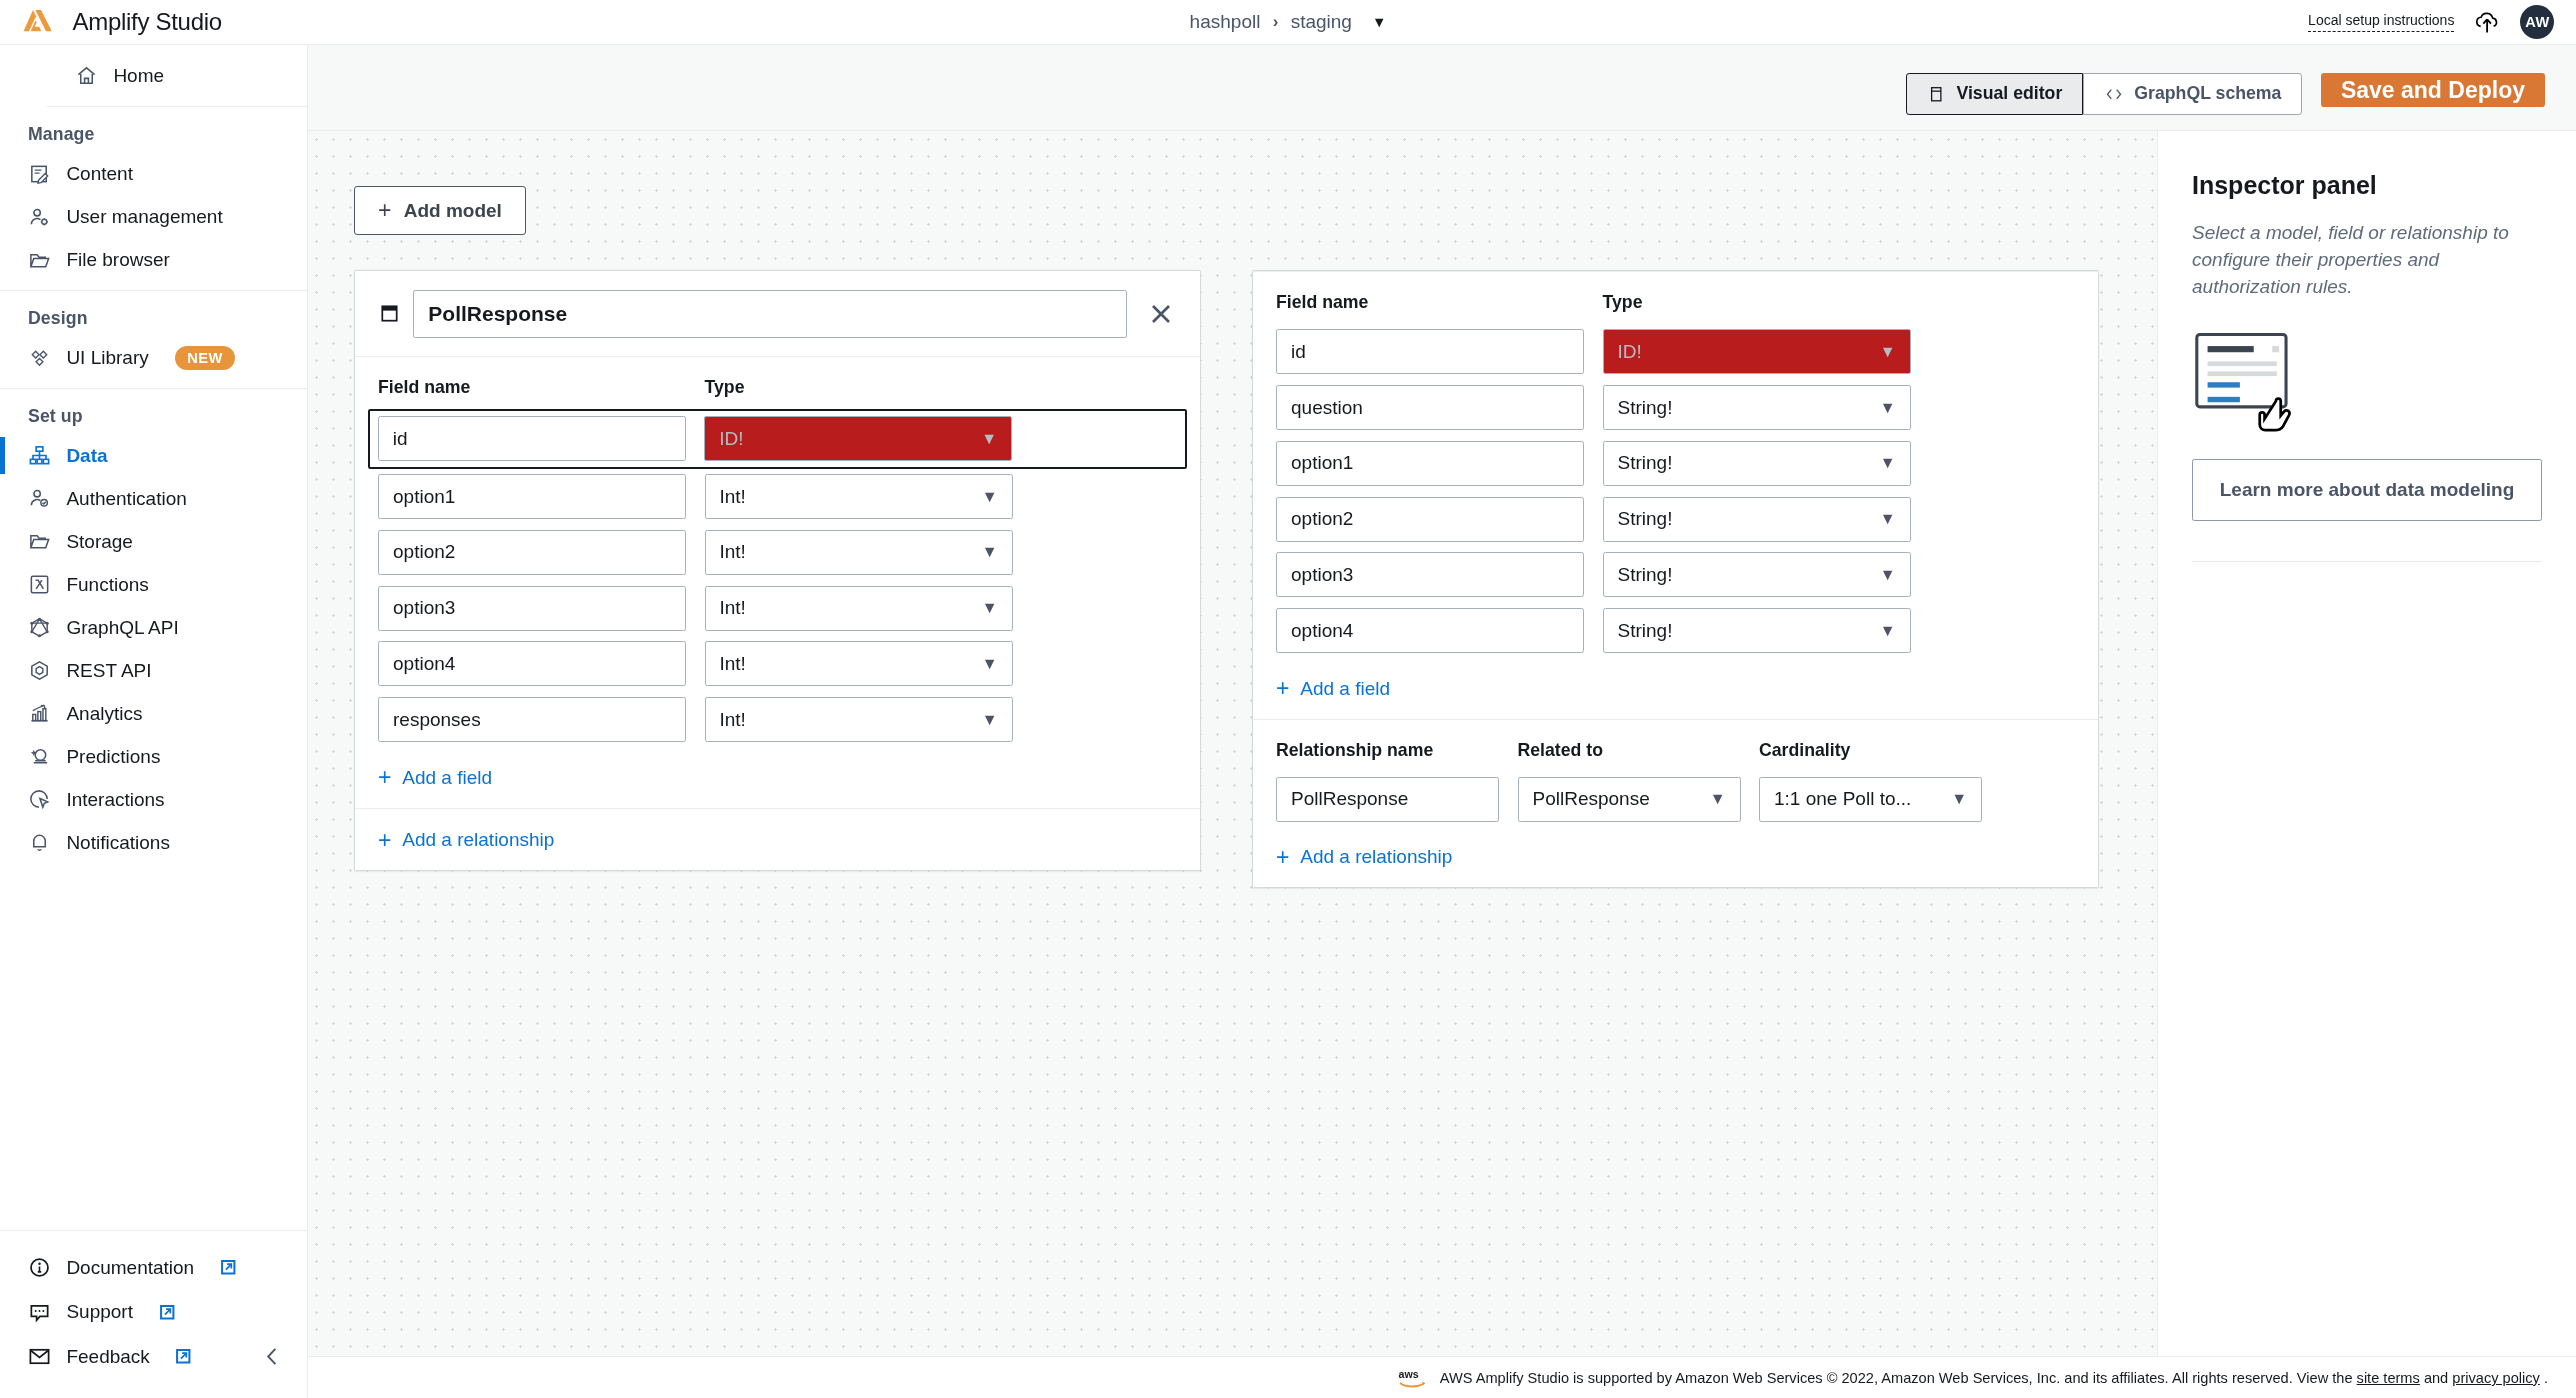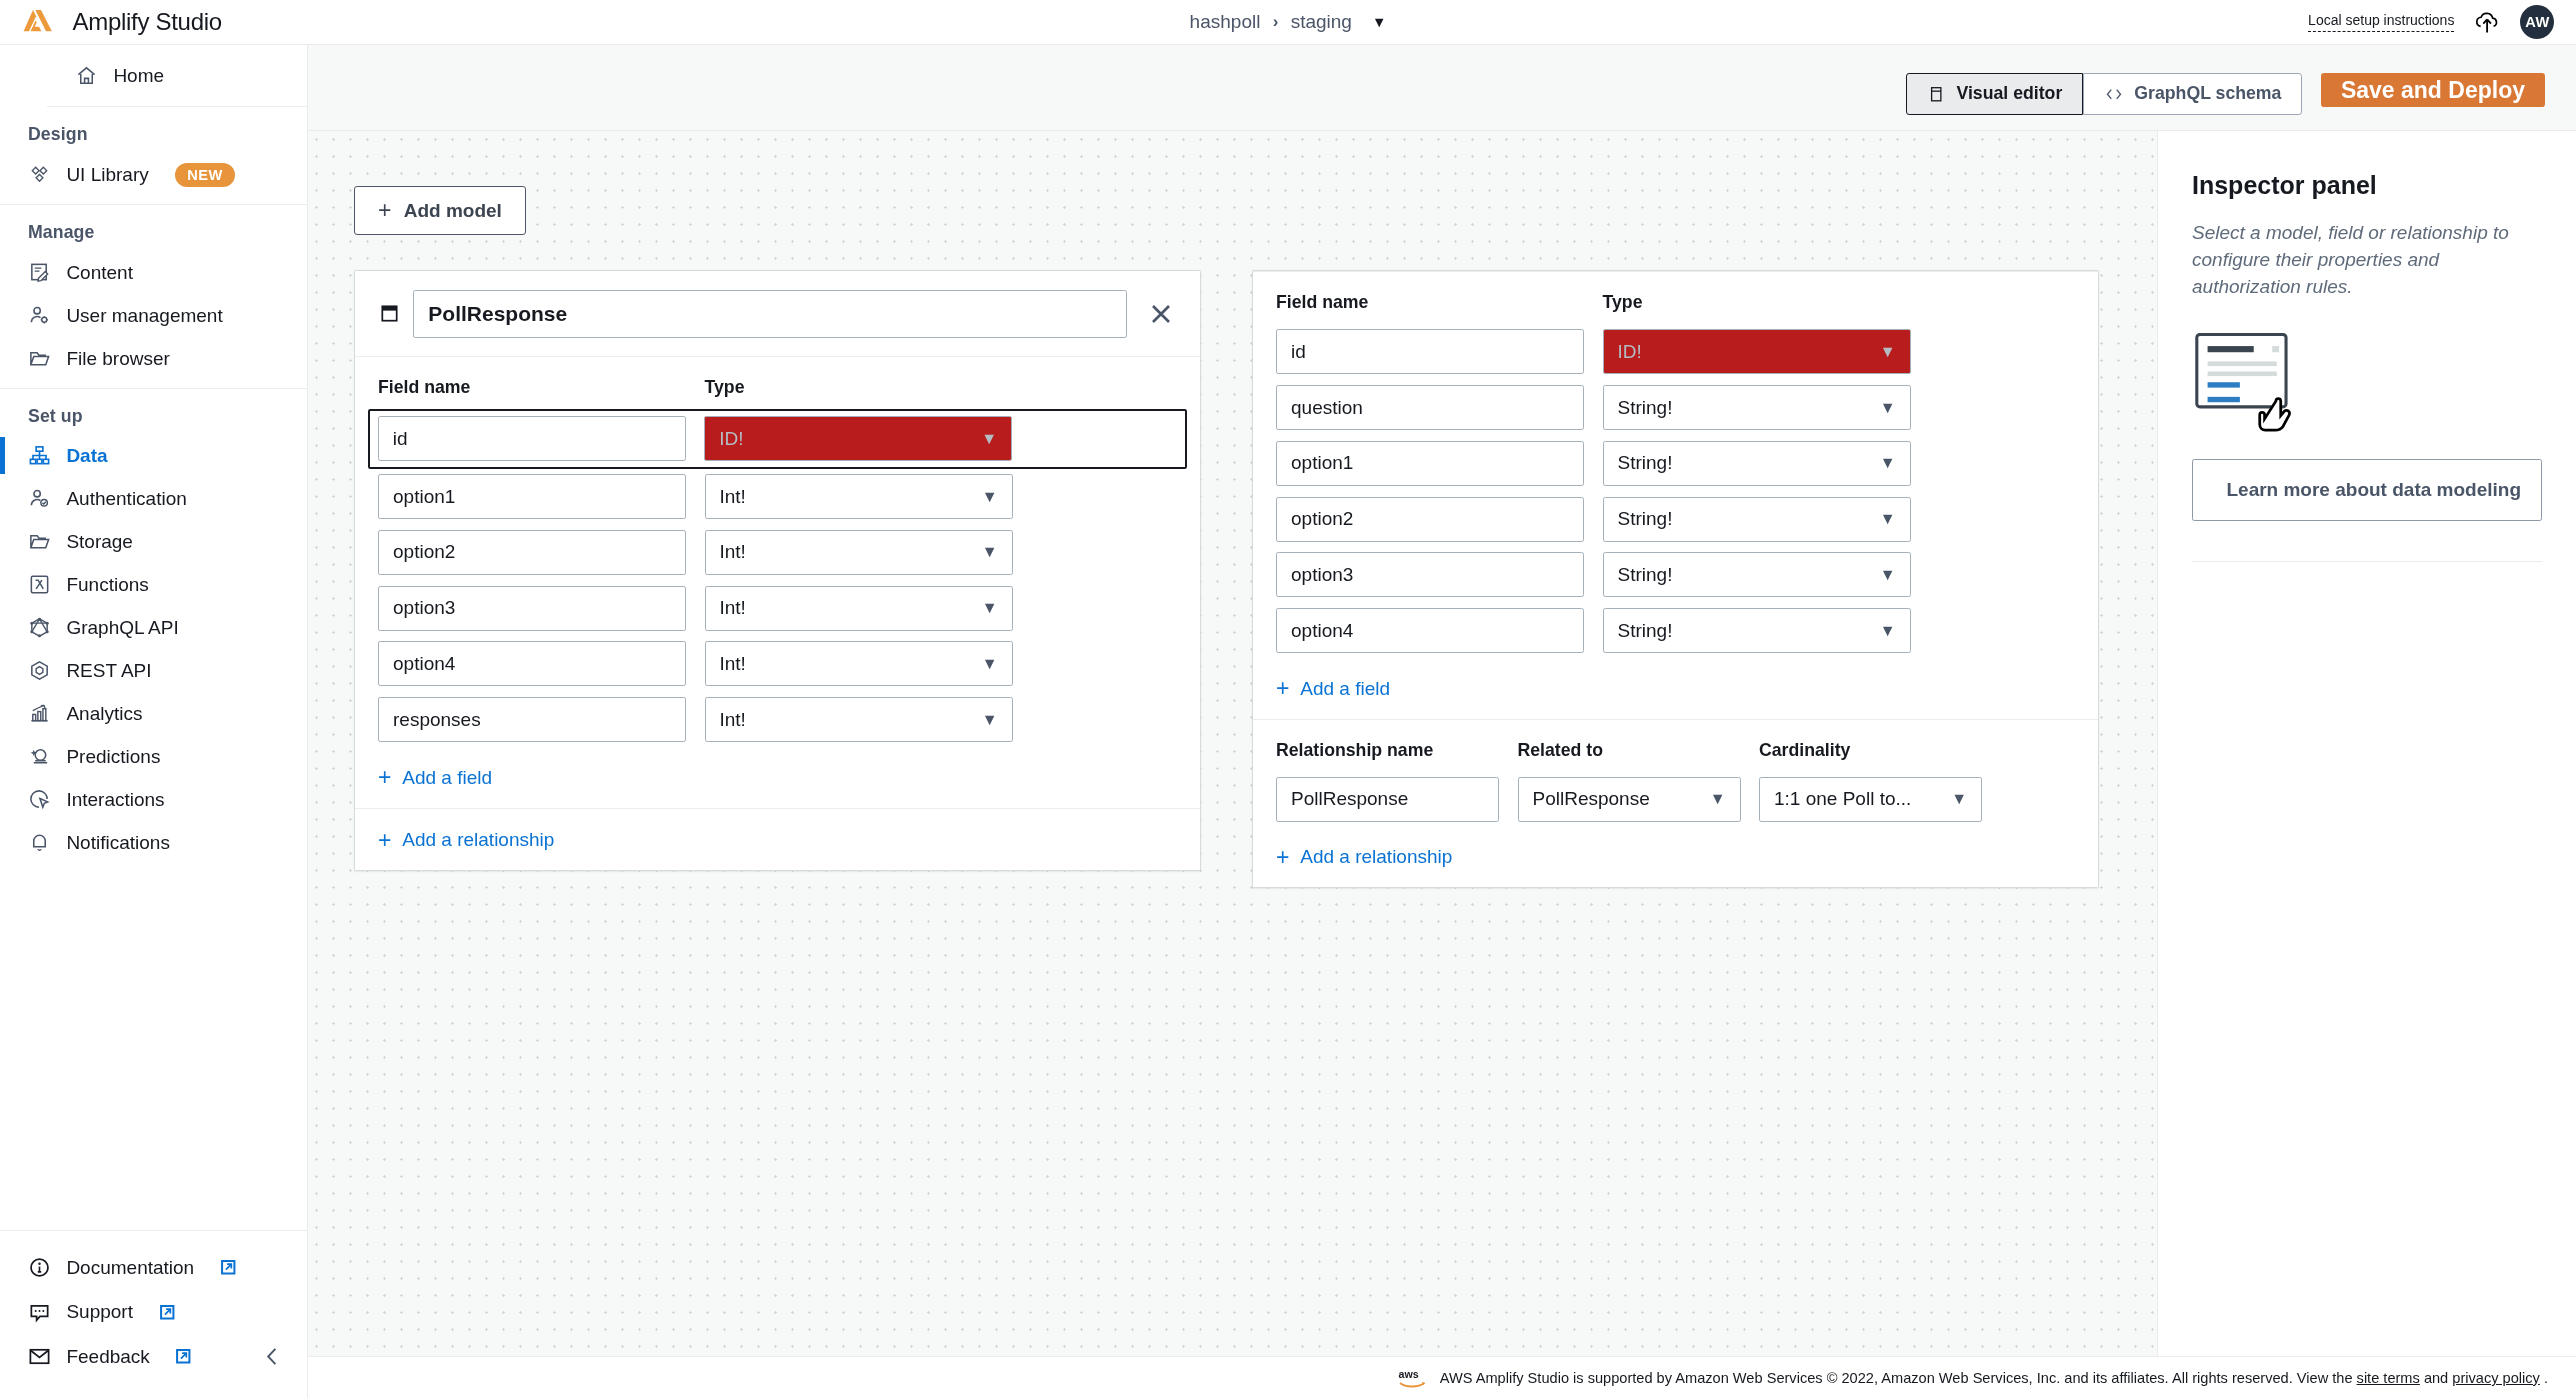--- a/index.html
+++ b/index.html
@@ -167,21 +167,21 @@
   .inspector {
     width: 419px; min-width: 419px; background: #fff;
     border-left: 0.8px solid #e9ebed; padding: 40px 34px 0 34px;
   }
   .insp-title { font-size: 25px; font-weight: 700; color: #16191f; margin-bottom: 20px; }
   .insp-desc { font-size: 19px; font-style: italic; color: #5f6b7a; line-height: 1.42; }
   .insp-ill { margin: 32px 0 26px 3.1px; position: relative; width: 139px; height: 100px; }
   .insp-btn {
     width: 100%; border: 0.8px solid #8d99a6; border-radius: 2.3px; background: #fff;
     font-size: 19px; font-weight: 700; color: #4a5568; line-height: 1.35;
-    padding: 17px 20px; text-align: right; cursor: pointer;
+    padding: 17px 20px; text-align: center; cursor: pointer;
     font-family: "Liberation Sans", sans-serif;
   }
   .insp-rule { margin-top: 40px; border-top: 0.8px solid #e9ebed; }
 
   
   .footer {
     height: 43px; min-height: 43px; background: #fff;
     border-top: 0.8px solid #e9ebed;
     display: flex; align-items: center; justify-content: flex-end;
     gap: 10.8px; padding-right: 28px;
@@ -227,33 +227,20 @@
         <div class="side-group first">
           <div class="side-item">
             <svg class="ico" viewBox="0 0 24 24">
               <path d="M3.5 11 L12 4 L20.5 11 M6 10.5 V20 H18 V10.5 M10 20 V15 H14 V20" fill="none" stroke="#4a5568" stroke-width="1.6"></path>
             </svg>
             <span>Home</span>
           </div>
         </div>
 
         <div class="side-group">
-          <div class="side-head">Design</div>
-          <div class="side-item">
-            <svg class="ico" viewBox="0 0 24 24">
-              <rect x="5.5" y="5.5" width="5" height="5" transform="rotate(45 8 8)" fill="none" stroke="#4a5568" stroke-width="1.4"></rect>
-              <rect x="13.5" y="5.5" width="5" height="5" transform="rotate(45 16 8)" fill="none" stroke="#4a5568" stroke-width="1.4"></rect>
-              <rect x="9.5" y="13" width="5" height="5" transform="rotate(45 12 15.5)" fill="none" stroke="#4a5568" stroke-width="1.4"></rect>
-            </svg>
-            <span>UI Library</span>
-            <span class="badge-new">NEW</span>
-          </div>
-        </div>
-
-        <div class="side-group">
           <div class="side-head">Manage</div>
           <div class="side-item">
             <svg class="ico" viewBox="0 0 24 24">
               <rect x="4" y="3.5" width="15" height="16" fill="none" stroke="#4a5568" stroke-width="1.6"></rect>
               <path d="M7 7.5 H14 M7 10.5 H12" stroke="#4a5568" stroke-width="1.4"></path>
               <path d="M11 18 L18 11 L20.5 13.5 L13.5 20.5 L10.5 21 Z" fill="#fff" stroke="#4a5568" stroke-width="1.5"></path>
             </svg>
             <span>Content</span>
           </div>
           <div class="side-item">
@@ -263,20 +250,33 @@
               <circle cx="17" cy="16.5" r="2.6" fill="none" stroke="#4a5568" stroke-width="1.5"></circle>
               <path d="M17 12.7 V14 M17 19 V20.3 M13.2 16.5 H14.5 M19.5 16.5 H20.8" stroke="#4a5568" stroke-width="1.4"></path>
             </svg>
             <span>User management</span>
           </div>
           <div class="side-item">
             <svg class="ico" viewBox="0 0 24 24">
               <path d="M3 18.5 V6 H9.5 L11.5 8.5 H18 V10 M3 18.5 L6 10 H21.5 L18.5 18.5 Z" fill="none" stroke="#4a5568" stroke-width="1.6"></path>
             </svg>
             <span>File browser</span>
+          </div>
+        </div>
+
+        <div class="side-group">
+          <div class="side-head">Design</div>
+          <div class="side-item">
+            <svg class="ico" viewBox="0 0 24 24">
+              <rect x="5.5" y="5.5" width="5" height="5" transform="rotate(45 8 8)" fill="none" stroke="#4a5568" stroke-width="1.4"></rect>
+              <rect x="13.5" y="5.5" width="5" height="5" transform="rotate(45 16 8)" fill="none" stroke="#4a5568" stroke-width="1.4"></rect>
+              <rect x="9.5" y="13" width="5" height="5" transform="rotate(45 12 15.5)" fill="none" stroke="#4a5568" stroke-width="1.4"></rect>
+            </svg>
+            <span>UI Library</span>
+            <span class="badge-new">NEW</span>
           </div>
         </div>
 
         <div class="side-group nolast">
           <div class="side-head">Set up</div>
 
           <div class="side-item active">
             <svg class="ico" viewBox="0 0 24 24">
               <rect x="8.5" y="3" width="7" height="4.5" fill="none" stroke="#0972d3" stroke-width="1.7"></rect>
               <rect x="2.5" y="16" width="5.5" height="4.5" fill="none" stroke="#0972d3" stroke-width="1.7"></rect>

